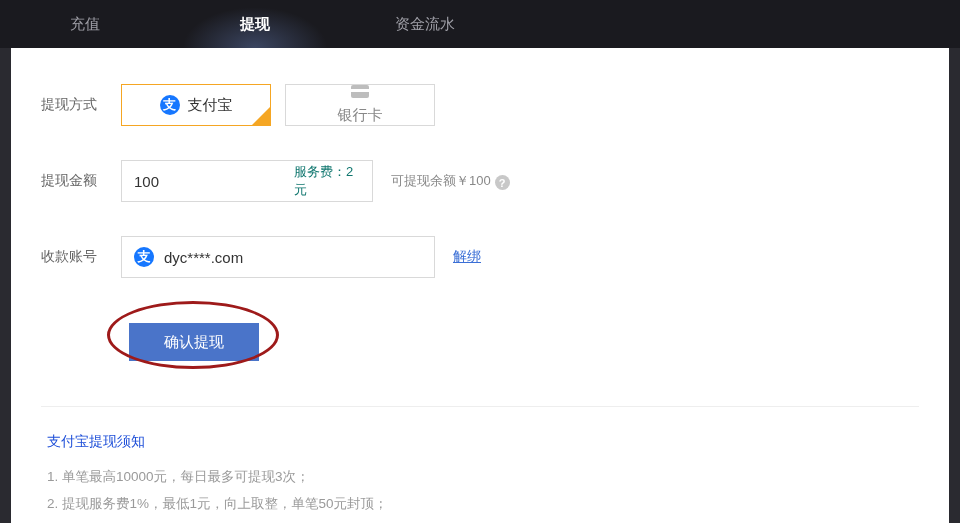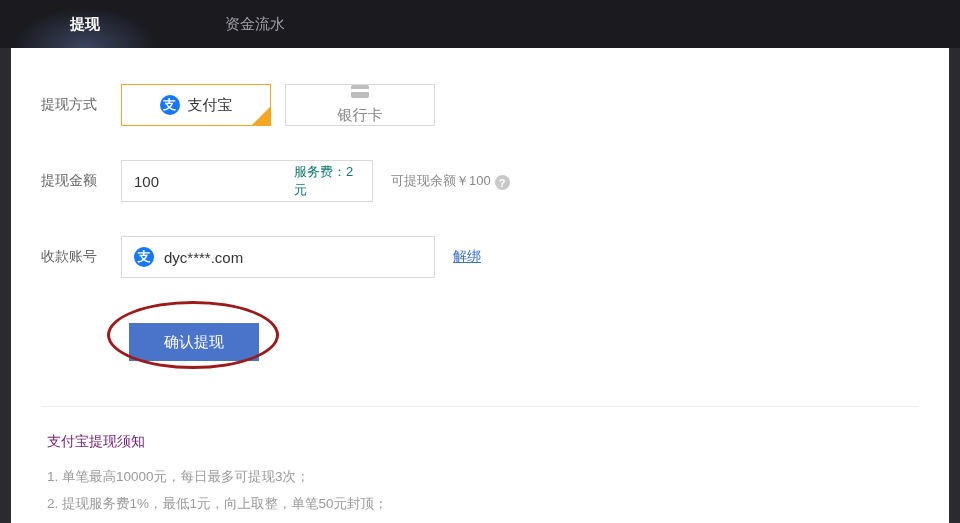--- a/index.html
+++ b/index.html
@@ -174,33 +174,34 @@
     border: 3px solid #9e1a1a;
     border-radius: 50%;
     pointer-events: none;
   }
   .notice {
     border-top: 1px solid #eee;
     margin-top: 40px;
     padding: 26px 6px 0 6px;
   }
   .notice-title {
-    font-size: 14px; color: #701a75; margin-bottom: 12px;
+    font-size: 14px; color: #1d4ed8; margin-bottom: 12px;
   }
   .notice-item {
     font-size: 13.5px; color: #9a9a9a;
     line-height: 2.0;
   }
 </style>
 </head>
 <body>
 
 <div class="outer">
 
   <div class="tabs">
+    <div class="tab">充值</div>
     <div class="tab active">提现</div>
     <div class="tab">资金流水</div>
   </div>
 
   <div class="panel">
 
     <div class="row">
       <div class="row-label">提现方式</div>
       <div class="method-group">
         <div class="method-card selected">

